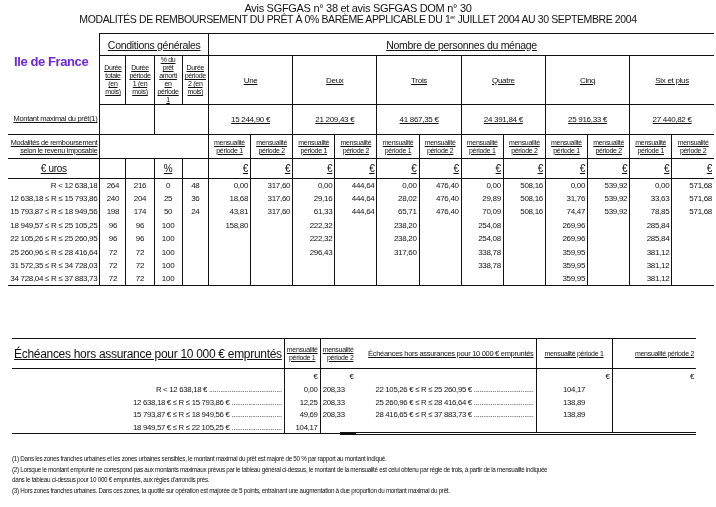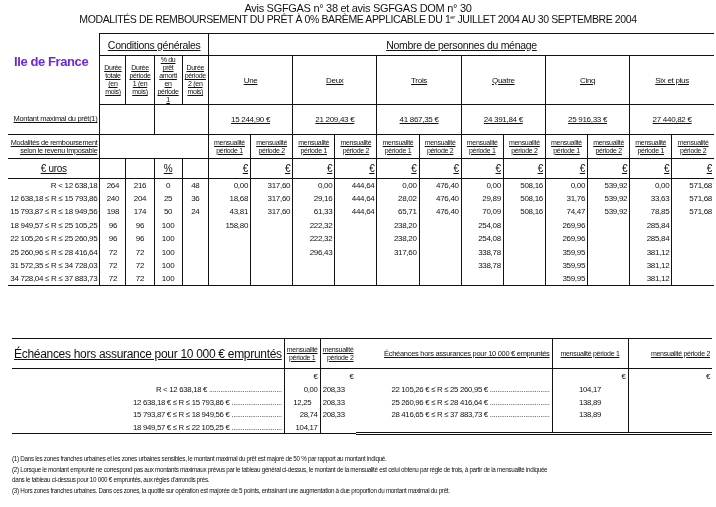--- a/index.html
+++ b/index.html
@@ -291,37 +291,37 @@
       <td class="bl">€</td>
       <td class="bl">€</td>
     </tr>
   <tr>
         <td class="" style="overflow: hidden;">R &lt; 12 638,18 € .......................................</td>
         <td class="bl" style="overflow: hidden;">0,00</td>
         <td class="bl" style="overflow: hidden; text-align: left;">208,33</td>
       </tr>
       <tr>
         <td class="" style="overflow: hidden;">12 638,18 € ≤ R ≤ 15 793,86 € ...........................</td>
-        <td class="bl" style="overflow: hidden; text-align: center;">12,25</td>
+        <td class="bl" style="overflow: hidden;">12,25</td>
         <td class="bl" style="overflow: hidden; text-align: left;">208,33</td>
       </tr>
       <tr>
         <td class="" style="overflow: hidden;">15 793,87 € ≤ R ≤ 18 949,56 € ...........................</td>
-        <td class="bl" style="overflow: hidden;">28,74</td>
+        <td class="bl" style="overflow: hidden;">49,69</td>
         <td class="bl" style="overflow: hidden; text-align: left;">208,33</td>
       </tr>
       <tr>
         <td class=" bbl" style="overflow: hidden;">18 949,57 € ≤ R ≤ 22 105,25 € ...........................</td>
         <td class="bl bbl" style="overflow: hidden;">104,17</td>
         <td class="bl bbl" style="overflow: hidden; text-align: left;"></td>
       </tr>
     </tbody>
 </table>
 
-<table class="ech" style="left:356px;top:338px;width:356px;">
+<table class="ech" style="left:340px;top:338px;width:356px;">
   <colgroup>
       <col style="width:196px">
       <col style="width:76px">
       <col style="width:84px">
     </colgroup>
   <tbody id="echR">
     <tr style="height:30px">
       <td class="bt bb left" style="font-size:7.5px">Échéances hors assurances pour 10 000 € empruntés</td>
       <td class="bt bb bl center sub" style="white-space:normal">mensualité période 1</td>
       <td class="bt bb bl sub" style="white-space:normal;text-align:right">mensualité période 2</td>

